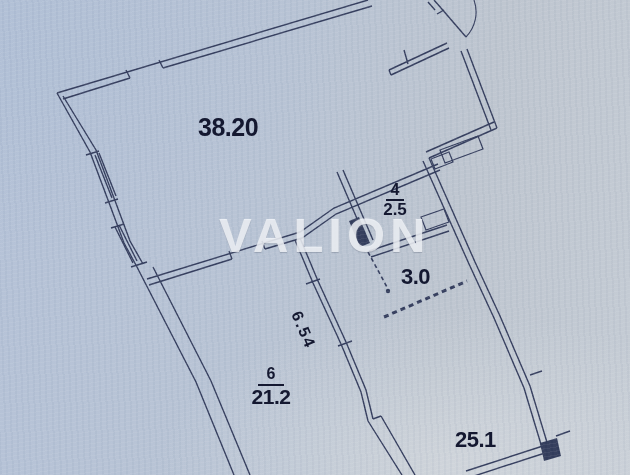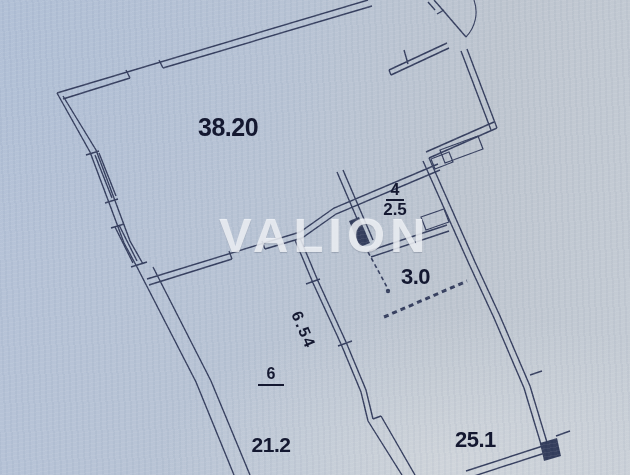--- a/index.html
+++ b/index.html
@@ -23,21 +23,21 @@
     position:absolute;color:#141830;font-weight:bold;white-space:nowrap;
     line-height:1.04;
   }
   .big{font-size:25px;letter-spacing:-0.5px;}
   .mid{font-size:22px;letter-spacing:-0.5px;}
   .frac{text-align:center;}
   .frac .num{display:inline-block;font-size:16px;padding:0 5px 0px 5px;
     border-bottom:2px solid #141830;line-height:1.05;}
   .frac .den{display:block;font-size:17px;margin-top:0px;}
   .frac6 .num{font-size:16px;padding:0 9px 1px 9px;}
-  .frac6 .den{font-size:21px;letter-spacing:-0.5px;margin-top:48px;}
+  .frac6 .den{font-size:21px;letter-spacing:-0.5px;}
   .dim{
     font-size:16px;letter-spacing:2px;transform:rotate(67deg);
     transform-origin:center center;width:52px;text-align:center;
   }
   #watermark{
     position:absolute;left:219px;top:211px;
     font-size:49px;font-weight:bold;letter-spacing:5px;line-height:1;
     color:rgba(246,249,252,0.78);
     text-shadow:0 1px 1px rgba(70,80,100,0.30), 0 0 2px rgba(255,255,255,0.25);
   }

